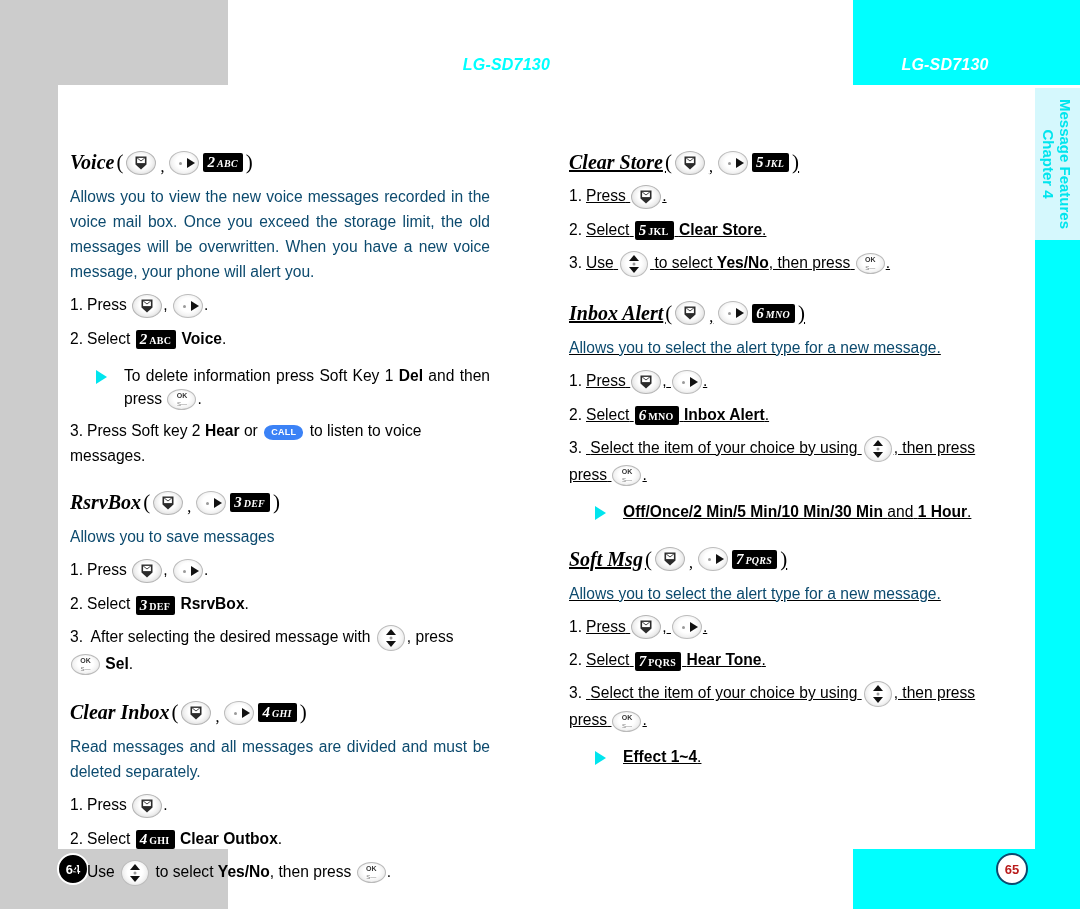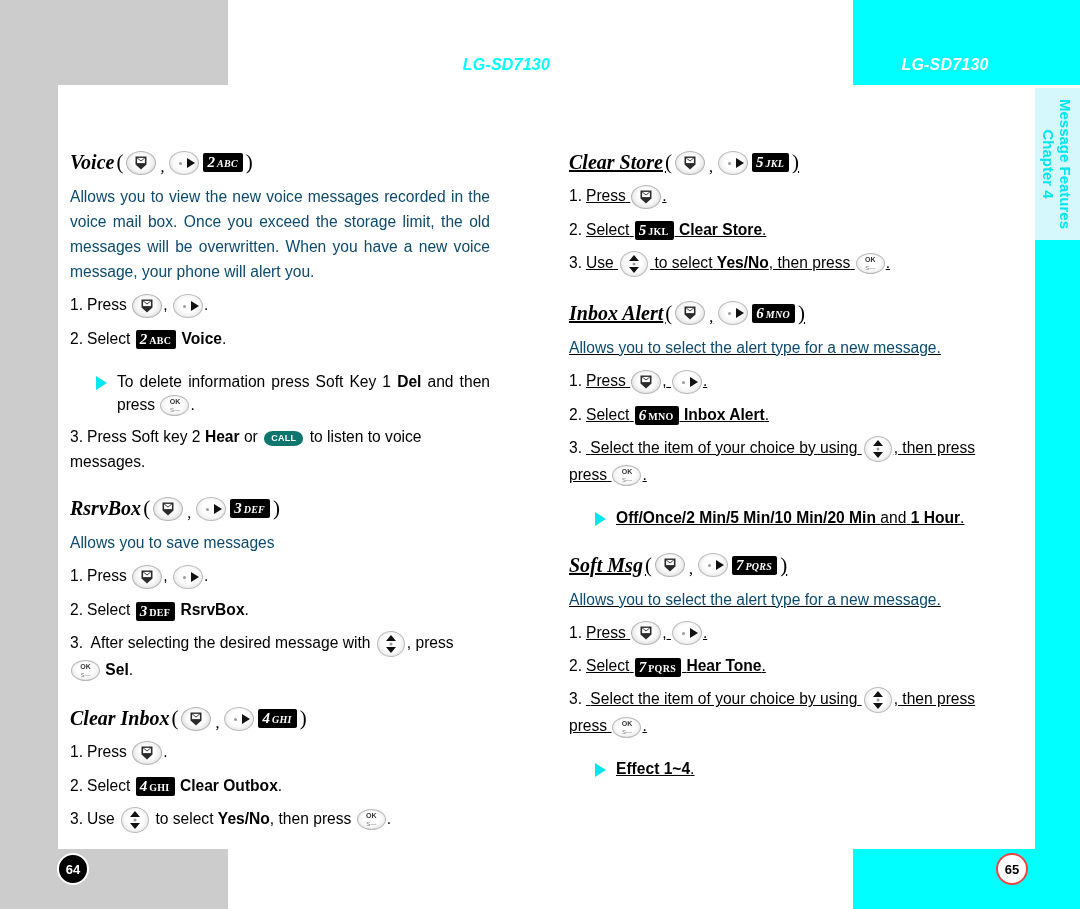--- a/index.html
+++ b/index.html
@@ -56,22 +56,22 @@
 
   .pg-left{
     position:absolute;left:57px;top:853px;width:28px;height:28px;
     border-radius:50%;background:#000000;color:#ffffff;
     border:2px solid #ffffff;
     display:flex;align-items:center;justify-content:center;
     font-size:13px;font-weight:bold;
   }
   .pg-right{
     position:absolute;left:996px;top:853px;width:28px;height:28px;
-    border-radius:50%;background:#ffffff;color:#000000;
-    border:2px solid #ef4444;
+    border-radius:50%;background:#ffffff;color:#b91c1c;
+    border:2px solid #0c4a6e;
     display:flex;align-items:center;justify-content:center;
     font-size:13px;font-weight:bold;
   }
 
   
   .col{position:absolute;top:0;}
   .col-left{left:70px;width:420px;}
   .col-right{left:569px;width:412px;text-decoration:underline;}
 
   
@@ -99,21 +99,21 @@
     display:block;
   }
   .stepnum{display:inline-block;min-width:17px;}
   .step-body{display:inline;}
   .step-just{text-align:justify;}
   .hang{display:flex;}
   .hang .stepnum{flex:0 0 auto;min-width:17px;}
   .hang .step-body{flex:1 1 auto;}
 
   .bullet-line{
-    display:flex;gap:10px;margin-top:19px;margin-left:26px;
+    display:flex;gap:17px;margin-top:13px;margin-left:26px;
     font-size:15.6px;line-height:23px;
   }
   .tri{
     flex:0 0 auto;width:0;height:0;margin-top:6px;
     border-left:11px solid #00e5ee;
     border-top:7px solid transparent;
     border-bottom:7px solid transparent;
   }
   .bullet-text{flex:1 1 auto;}
   .bullet-text.just{text-align:justify;}
@@ -184,21 +184,21 @@
     font-family:"Liberation Serif",serif;
     font-style:italic;font-weight:bold;font-size:15px;line-height:15px;
   }
   .k-num .a{
     font-family:"Liberation Serif",serif;
     font-weight:bold;font-size:10px;line-height:8px;letter-spacing:0.3px;
   }
 
   
   .k-call{
-    background:#0f766e;color:#fff;
+    background:#3b82f6;color:#fff;
     border-radius:9px/7px;
     padding:3px 7px;
     font-size:9px;font-weight:bold;letter-spacing:0.3px;
     display:inline-block;vertical-align:middle;line-height:9px;
     margin:0 2px;
   }
 </style>
 </head>
 <body>
 
@@ -373,20 +373,21 @@
             <span class="dot"></span>
             <span class="arr"></span>
           </span>
         <span class="key k-num">
           <span class="d">4</span>
           <span class="a">GHI</span>
         </span>
         <span class="paren">)</span>
       </div>
 
+      <p class="body">Read messages and all messages are divided and must be deleted separately.</p>
 
       <ol class="steps">
         <li>
           <span class="stepnum">1.</span><span>Press</span>
           <span class="key k-msg">
             <svg width="13" height="15" viewBox="0 0 13 15">
                 <path d="M1 1 h11 v8 l-5.5 5 L1 9 z" fill="#2b2b2b"></path>
                 <rect x="2.6" y="2.4" width="7.8" height="5.2" fill="#ffffff"></rect>
                 <path d="M2.6 2.4 L6.5 5.5 L10.4 2.4" stroke="#2b2b2b" stroke-width="0.9" fill="none"></path>
               </svg>
@@ -525,21 +526,21 @@
             <span class="key k-ok">
               <span class="ok">OK</span>
               <span class="sub">S—</span>
             </span><span>.</span>
           </span>
         </li>
       </ol>
 
       <div class="bullet-line">
         <span class="tri"></span>
-        <span class="bullet-text"><b>Off/Once/2 Min/5 Min/10 Min/20 Min</b> <span>and</span> <b>1 Hour</b><span>.</span></span>
+        <span class="bullet-text"><b>Off/Once/2 Min/5 Min/10 Min/30 Min</b> <span>and</span> <b>1 Hour</b><span>.</span></span>
       </div>
     </div>
 
     <div class="sec" style="margin-top:24px;">
       <div class="sec-title">
         <span>Soft Msg</span>
         <span class="paren">(</span>
         <span class="key k-msg">
           <svg width="13" height="15" viewBox="0 0 13 15">
               <path d="M1 1 h11 v8 l-5.5 5 L1 9 z" fill="#2b2b2b"></path>

